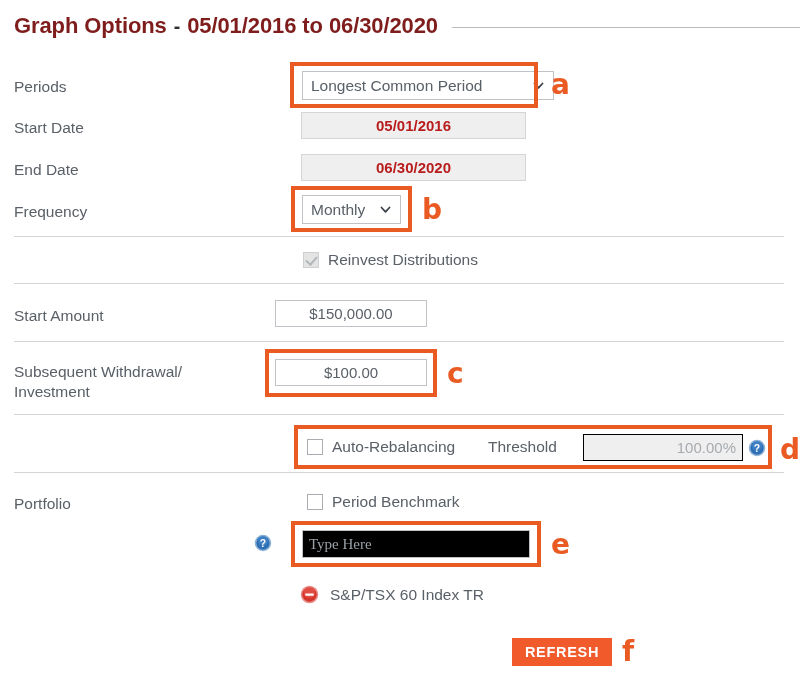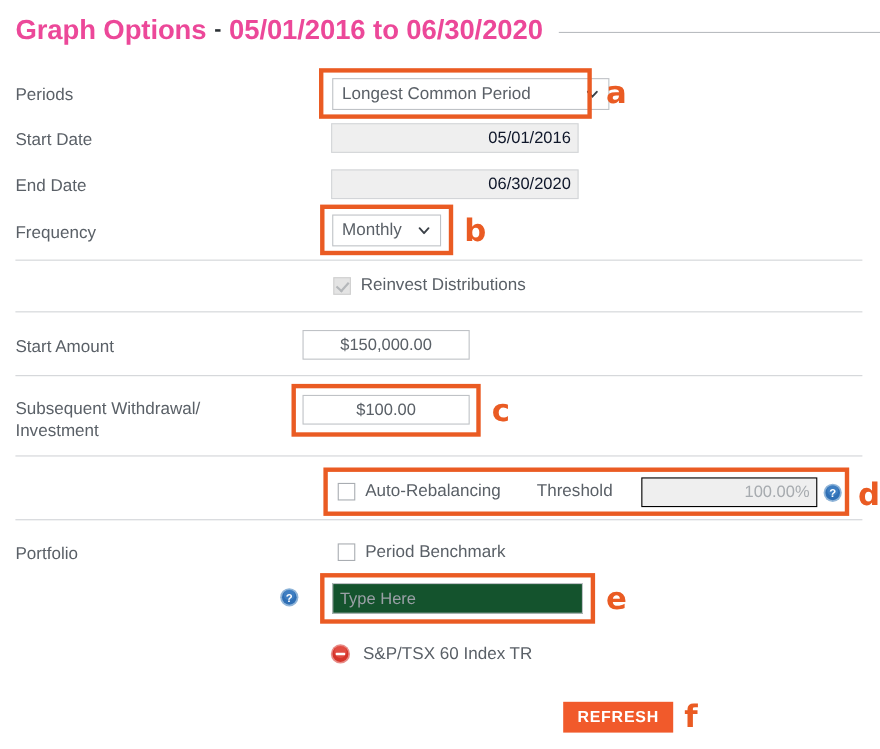--- a/index.html
+++ b/index.html
@@ -23,23 +23,23 @@
   
   .title-row {
     position: absolute;
     left: 14px;
     top: 13px;
     right: 0;
     display: flex;
     align-items: center;
   }
   .title-text {
-    font-size: 25px;
-    font-weight: bold;
-    color: #ec4899;
+    font-size: 22px;
+    font-weight: bold;
+    color: #7f1d1d;
     white-space: nowrap;
     letter-spacing: -0.1px;
     text-align: center;
   }
   .title-sep {
     margin: 0 7px;
     font-size: 19.5px;
     font-weight: bold;
     color: #2b3034;
   }
@@ -75,35 +75,37 @@
     color: #5a6067;
     border: 1px solid #bfc2c6;
     background: #ffffff;
     height: 27px;
     padding: 0 6px;
     text-align: center;
     outline: none;
   }
   .txt.readonly {
     background: #efefef;
-    color: #0f172a;
+    color: #b91c1c;
     border: 1px solid #d3d5d8;
-    text-align: right;
+    text-align: center;
+    font-weight: bold;
   }
   .txt.grey-right {
     background: #efefef;
     color: #a7abaf;
     border: 1px solid #000000;
     text-align: right;
   }
   .txt.typehere {
     text-align: left;
     color: #9aa0a6;
-    background: #14532d;
+    background: #000000;
     border: 1px solid #bfc2c6;
+    font-family: Liberation Serif, serif;
   }
   .txt.typehere::placeholder { color: #9aa0a6; opacity: 1; }
 
   
   .sel {
     box-sizing: border-box;
     position: relative;
     height: 29px;
     border: 1px solid #bfc2c6;
     background: #ffffff;

